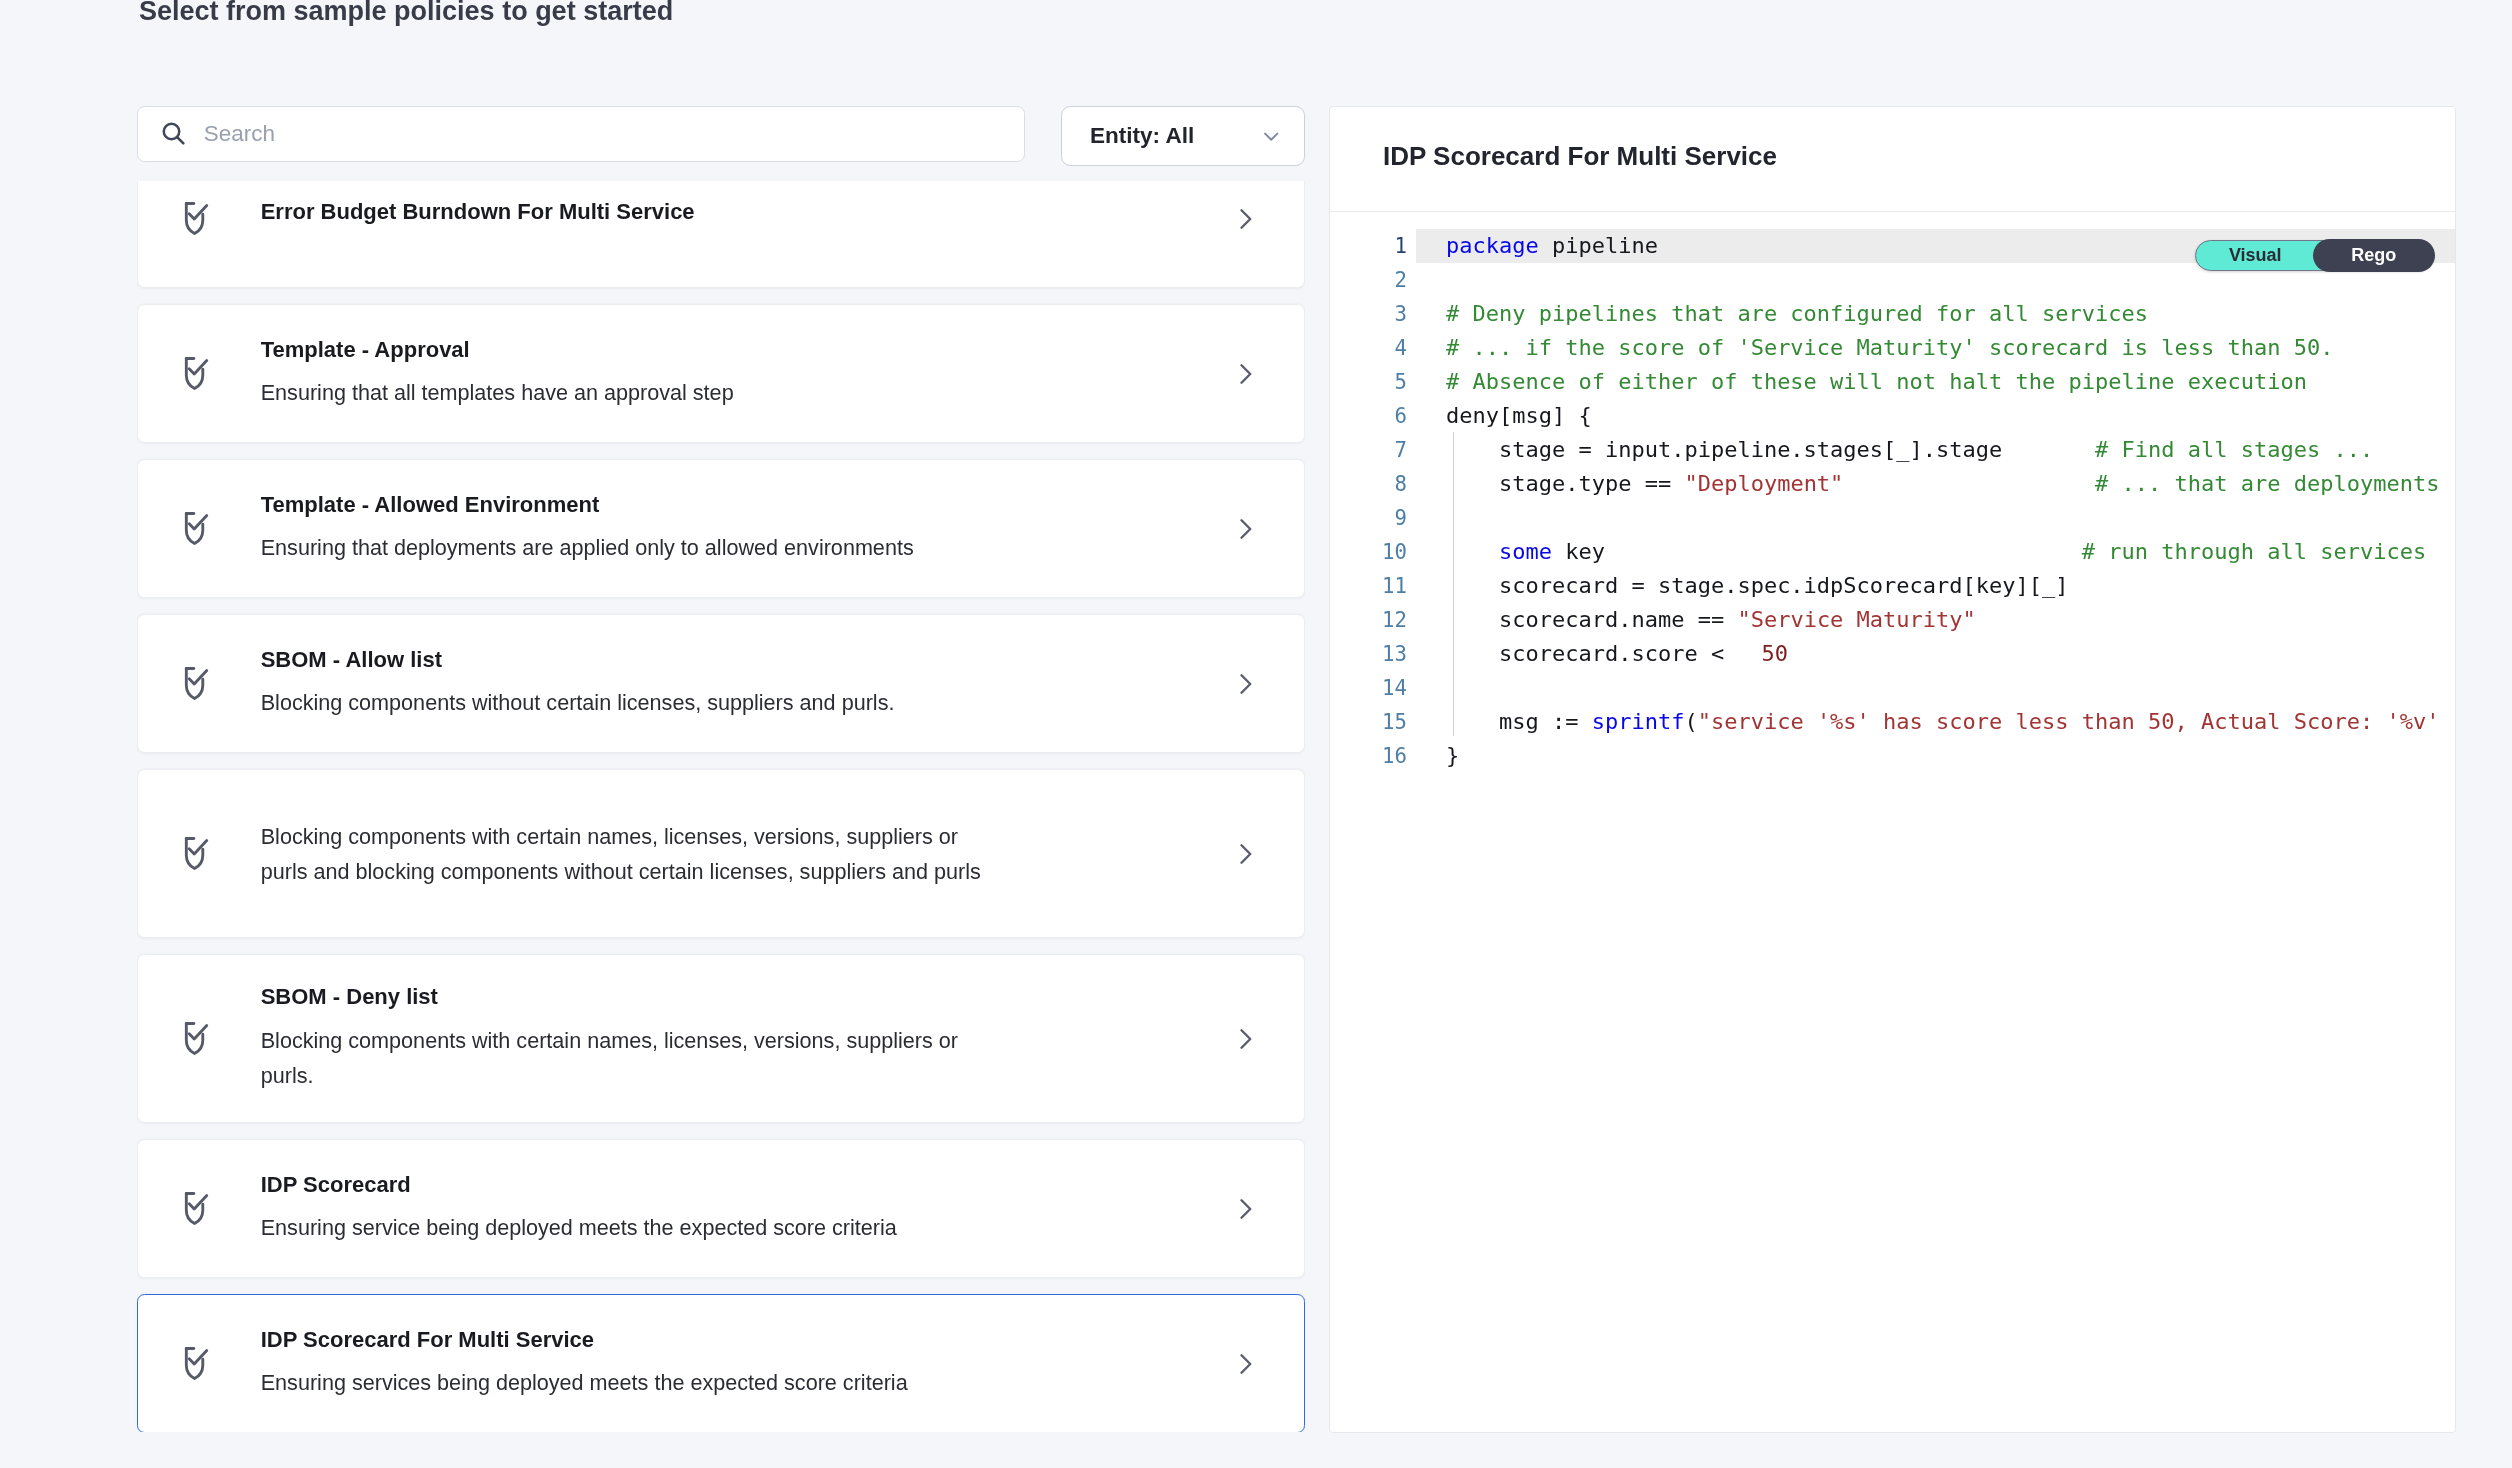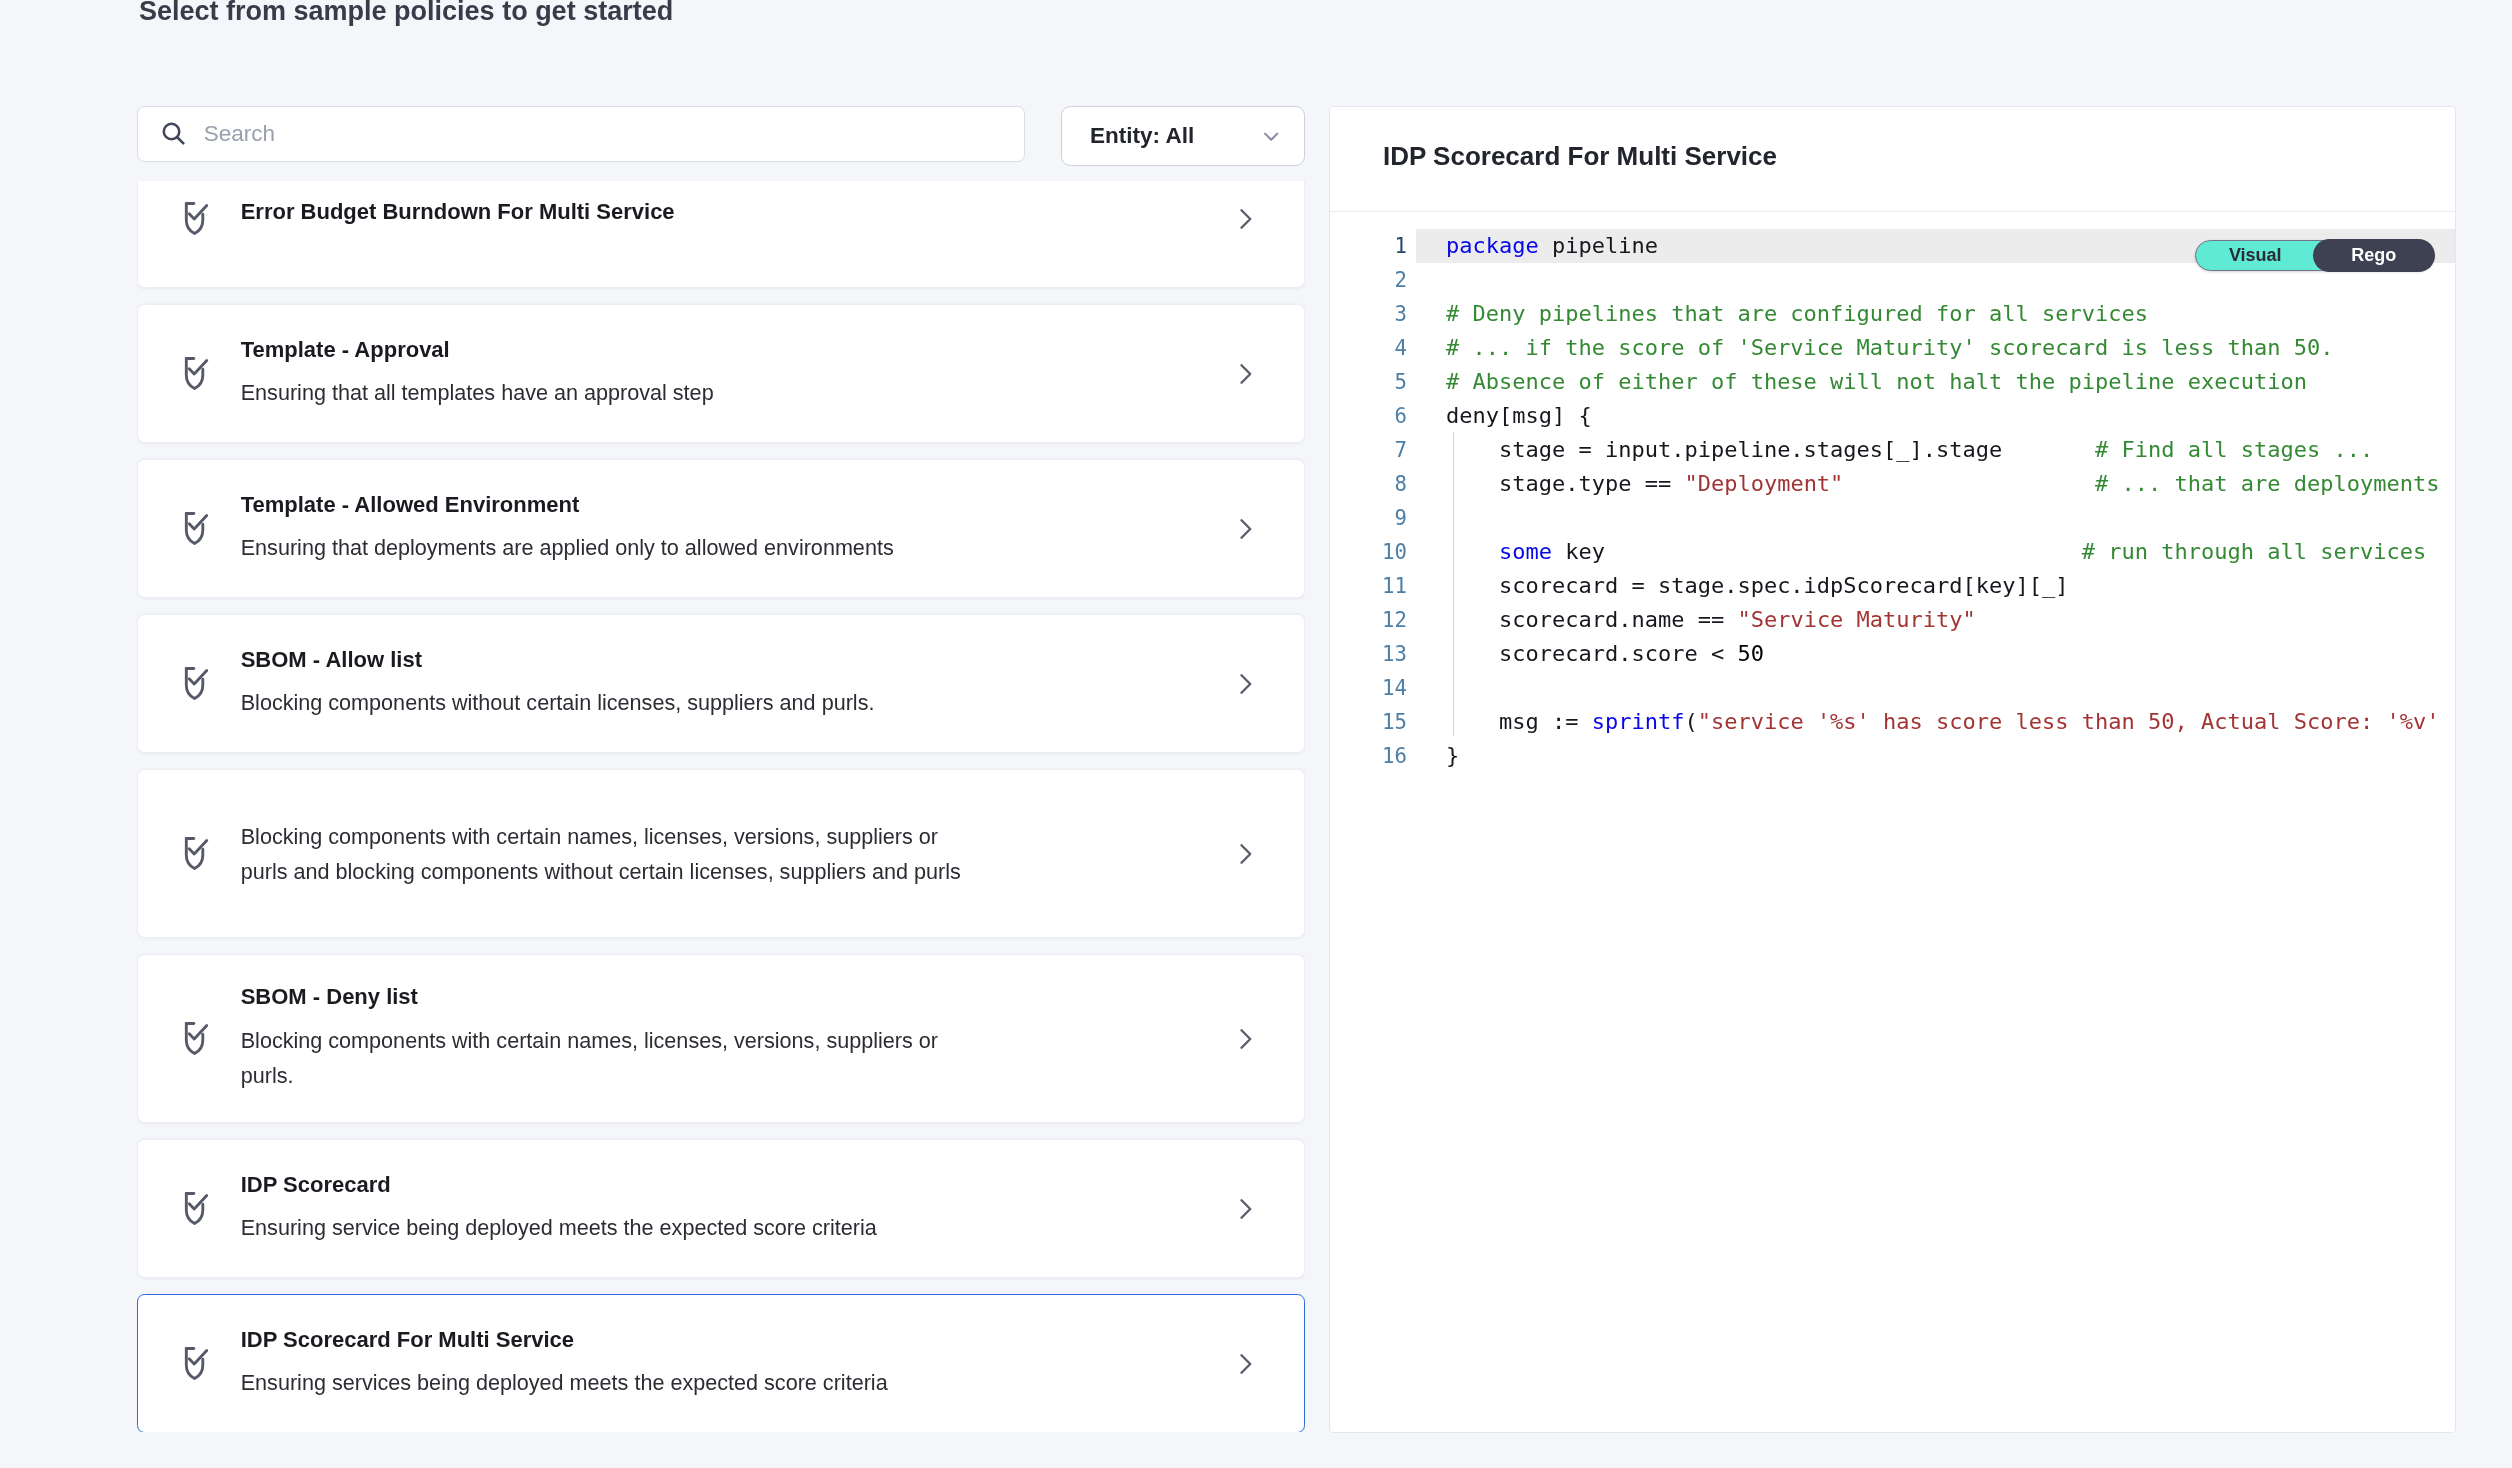--- a/index.html
+++ b/index.html
@@ -17,21 +17,21 @@
   .search-box input::placeholder{color:#99a0ad;}
   .entity-dd{position:absolute;left:1061px;top:106px;width:244px;height:60px;background:#fff;
     border:0.9px solid #ccd0db;border-radius:9.4px;display:flex;align-items:center;box-sizing:border-box;cursor:pointer;}
   .entity-dd .lbl{font-size:22.5px;font-weight:bold;color:#22242c;margin-left:28px;flex:1;}
   .entity-dd svg{margin-right:20.7px;}
 
   
   .policy-list{position:absolute;left:137px;top:181px;width:1168px;height:1251px;overflow:hidden;}
   .card{box-sizing:border-box;background:#fff;border:0.9px solid #ebedf2;border-radius:7.5px;
     box-shadow:0 0.9px 2.8px rgba(20,20,40,.05);min-height:139px;margin-bottom:16px;
-    display:flex;align-items:center;padding:0 45px 0 39px;cursor:pointer;}
+    display:flex;align-items:center;padding:0 45px 0 39px;cursor:pointer;gap:20px;}
   .card.tall{min-height:169px;}
   .card.clipped{margin-top:-32px;}
   .card.selected{border:1.9px solid #2e6bd8;}
   .card:last-child{margin-bottom:0;}
   .card .txt{margin-left:20.7px;flex:1;min-width:0;}
   .card .t{font-size:22px;font-weight:bold;color:#191b20;margin-bottom:12.2px;}
   .card .d{font-size:21.6px;color:#2b2d33;line-height:35px;white-space:pre-line;}
   .shield{flex:none;width:43px;height:47px;}
   .chev{flex:none;margin-left:22.5px;}
 
@@ -44,21 +44,21 @@
   
   .code-area{position:absolute;left:0;top:105px;right:0;bottom:0;font-family:"DejaVu Sans Mono",monospace;}
   .active-band{position:absolute;left:86px;right:0;top:17px;height:34px;background:#ececec;}
   .gutter{position:absolute;left:0;top:17px;width:77px;text-align:right;}
   .gutter .ln{height:34px;line-height:34px;font-size:20.7px;color:#4d7ea5;}
   .gutter .ln.act{color:#27456f;}
   .code-lines{position:absolute;left:116px;right:0;top:17px;overflow:hidden;}
   .cl{height:34px;line-height:34px;font-size:22px;white-space:pre;color:#16181d;}
   .indent-guide{position:absolute;left:123px;top:220px;width:0.9px;height:304px;background:#d4d4d8;}
   .tok-p{color:#16181d;} .tok-k{color:#0707e8;} .tok-c{color:#348a34;}
-  .tok-s{color:#a33434;} .tok-n{color:#000000;}
+  .tok-s{color:#a33434;} .tok-n{color:#7f1d1d;margin-left:24px;}
 
   
   .toggle{position:absolute;left:865px;top:133px;width:237px;height:29px;background:#5eead4;
     border:1.9px solid #73768a;border-radius:17px;display:flex;box-shadow:0 0.9px 2.8px rgba(0,0,0,.18);
     box-sizing:content-box;z-index:5;}
   .toggle .seg{width:50%;line-height:29px;text-align:center;font-size:18px;font-weight:bold;
     color:#2a2c36;cursor:pointer;border-radius:17px;}
   .toggle .seg.active{background:#3e4152;color:#fff;margin:-1.9px;padding:1.9px;}
 </style>
 </head>

